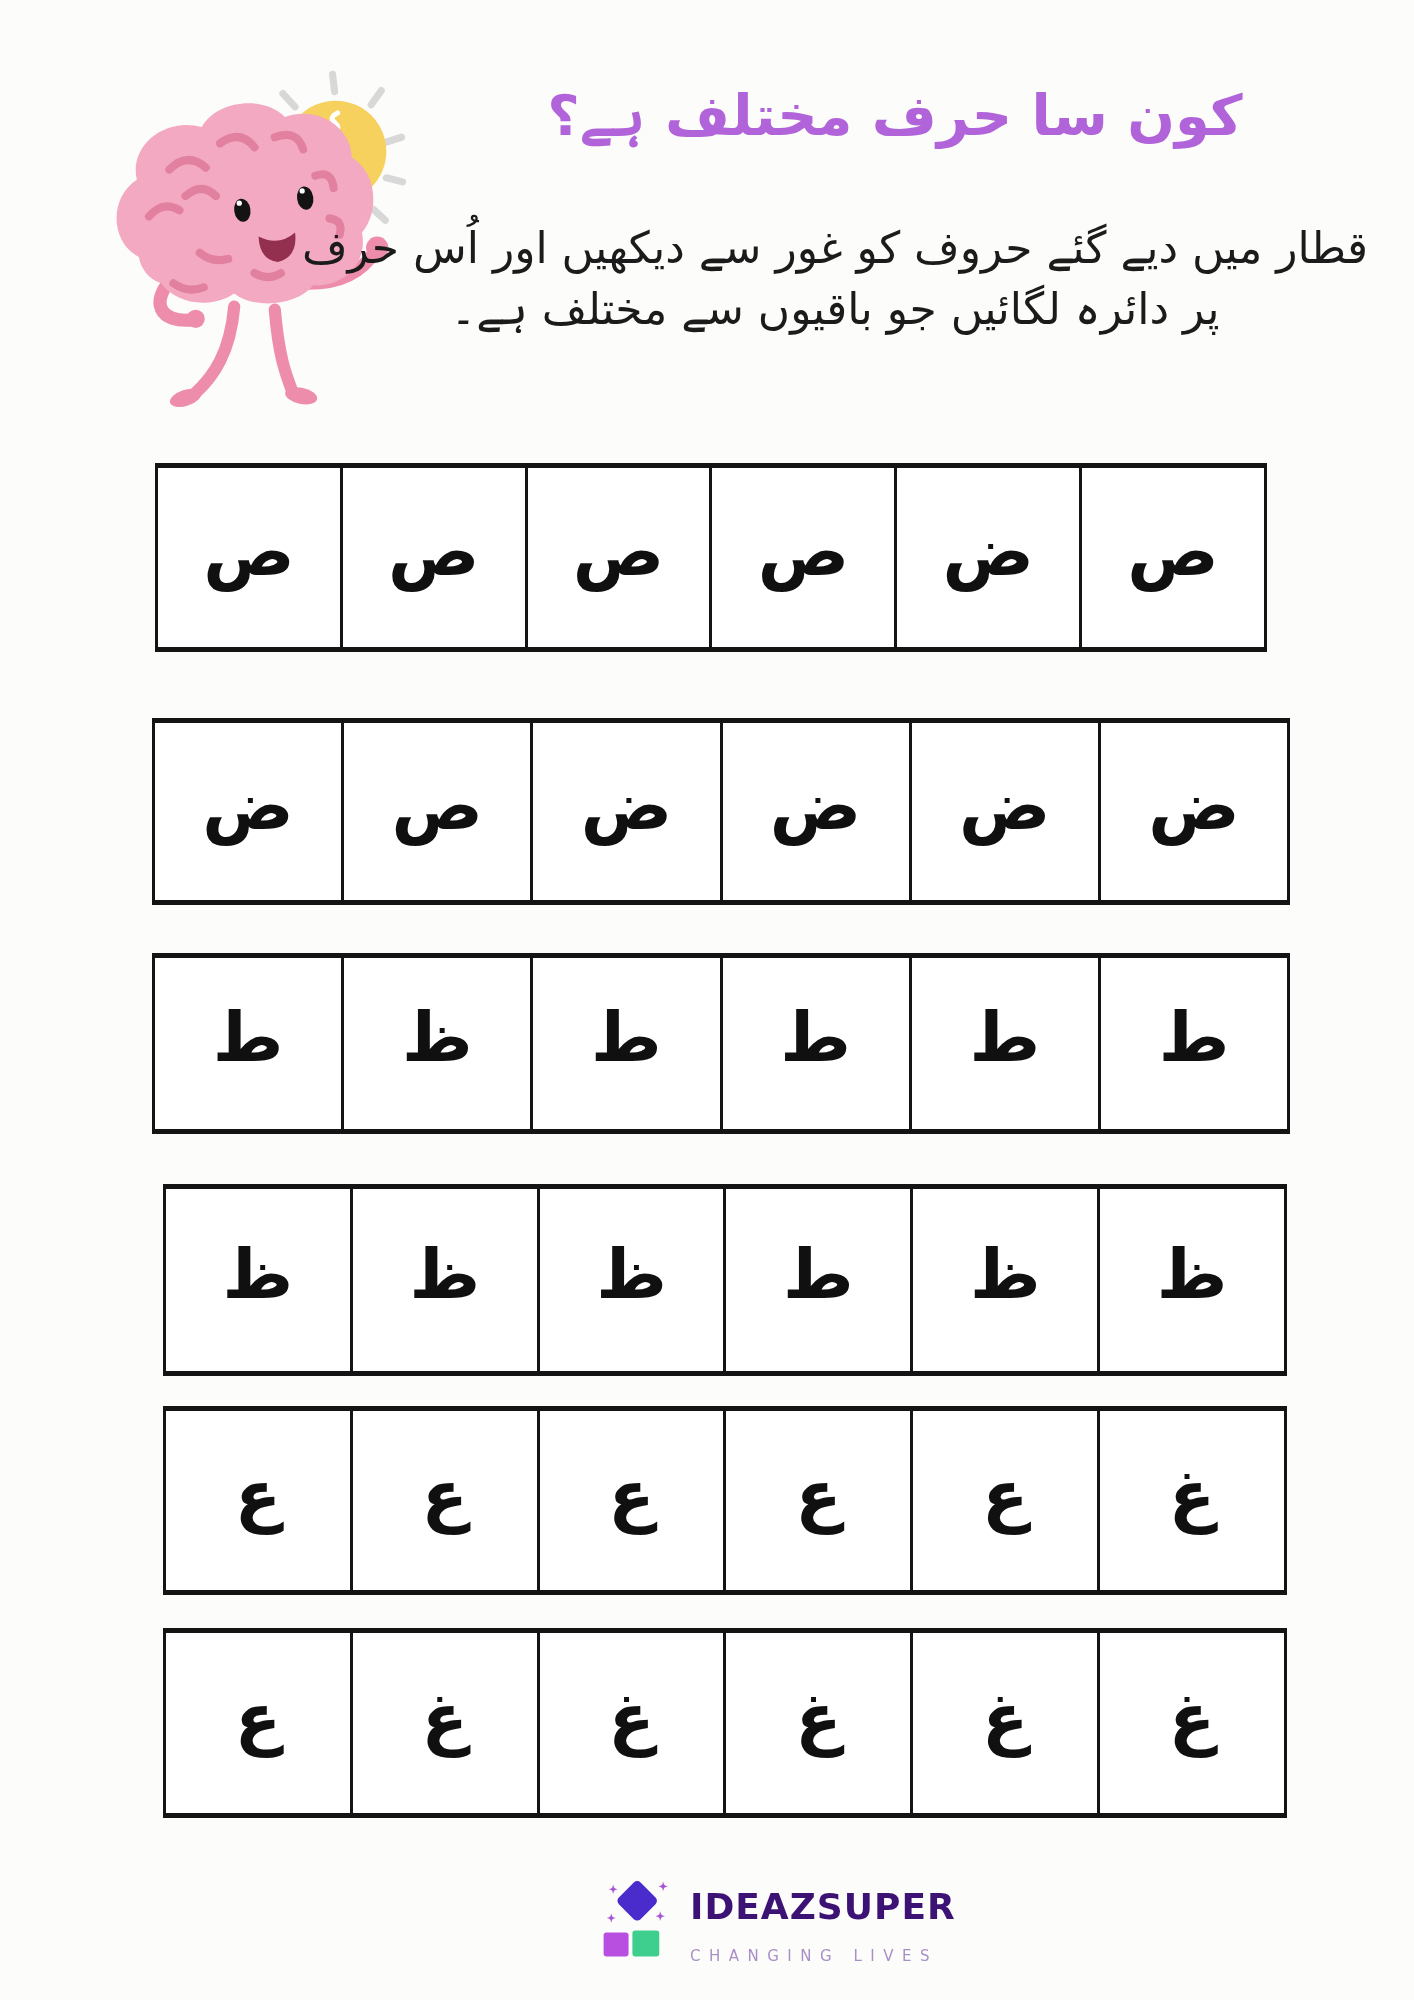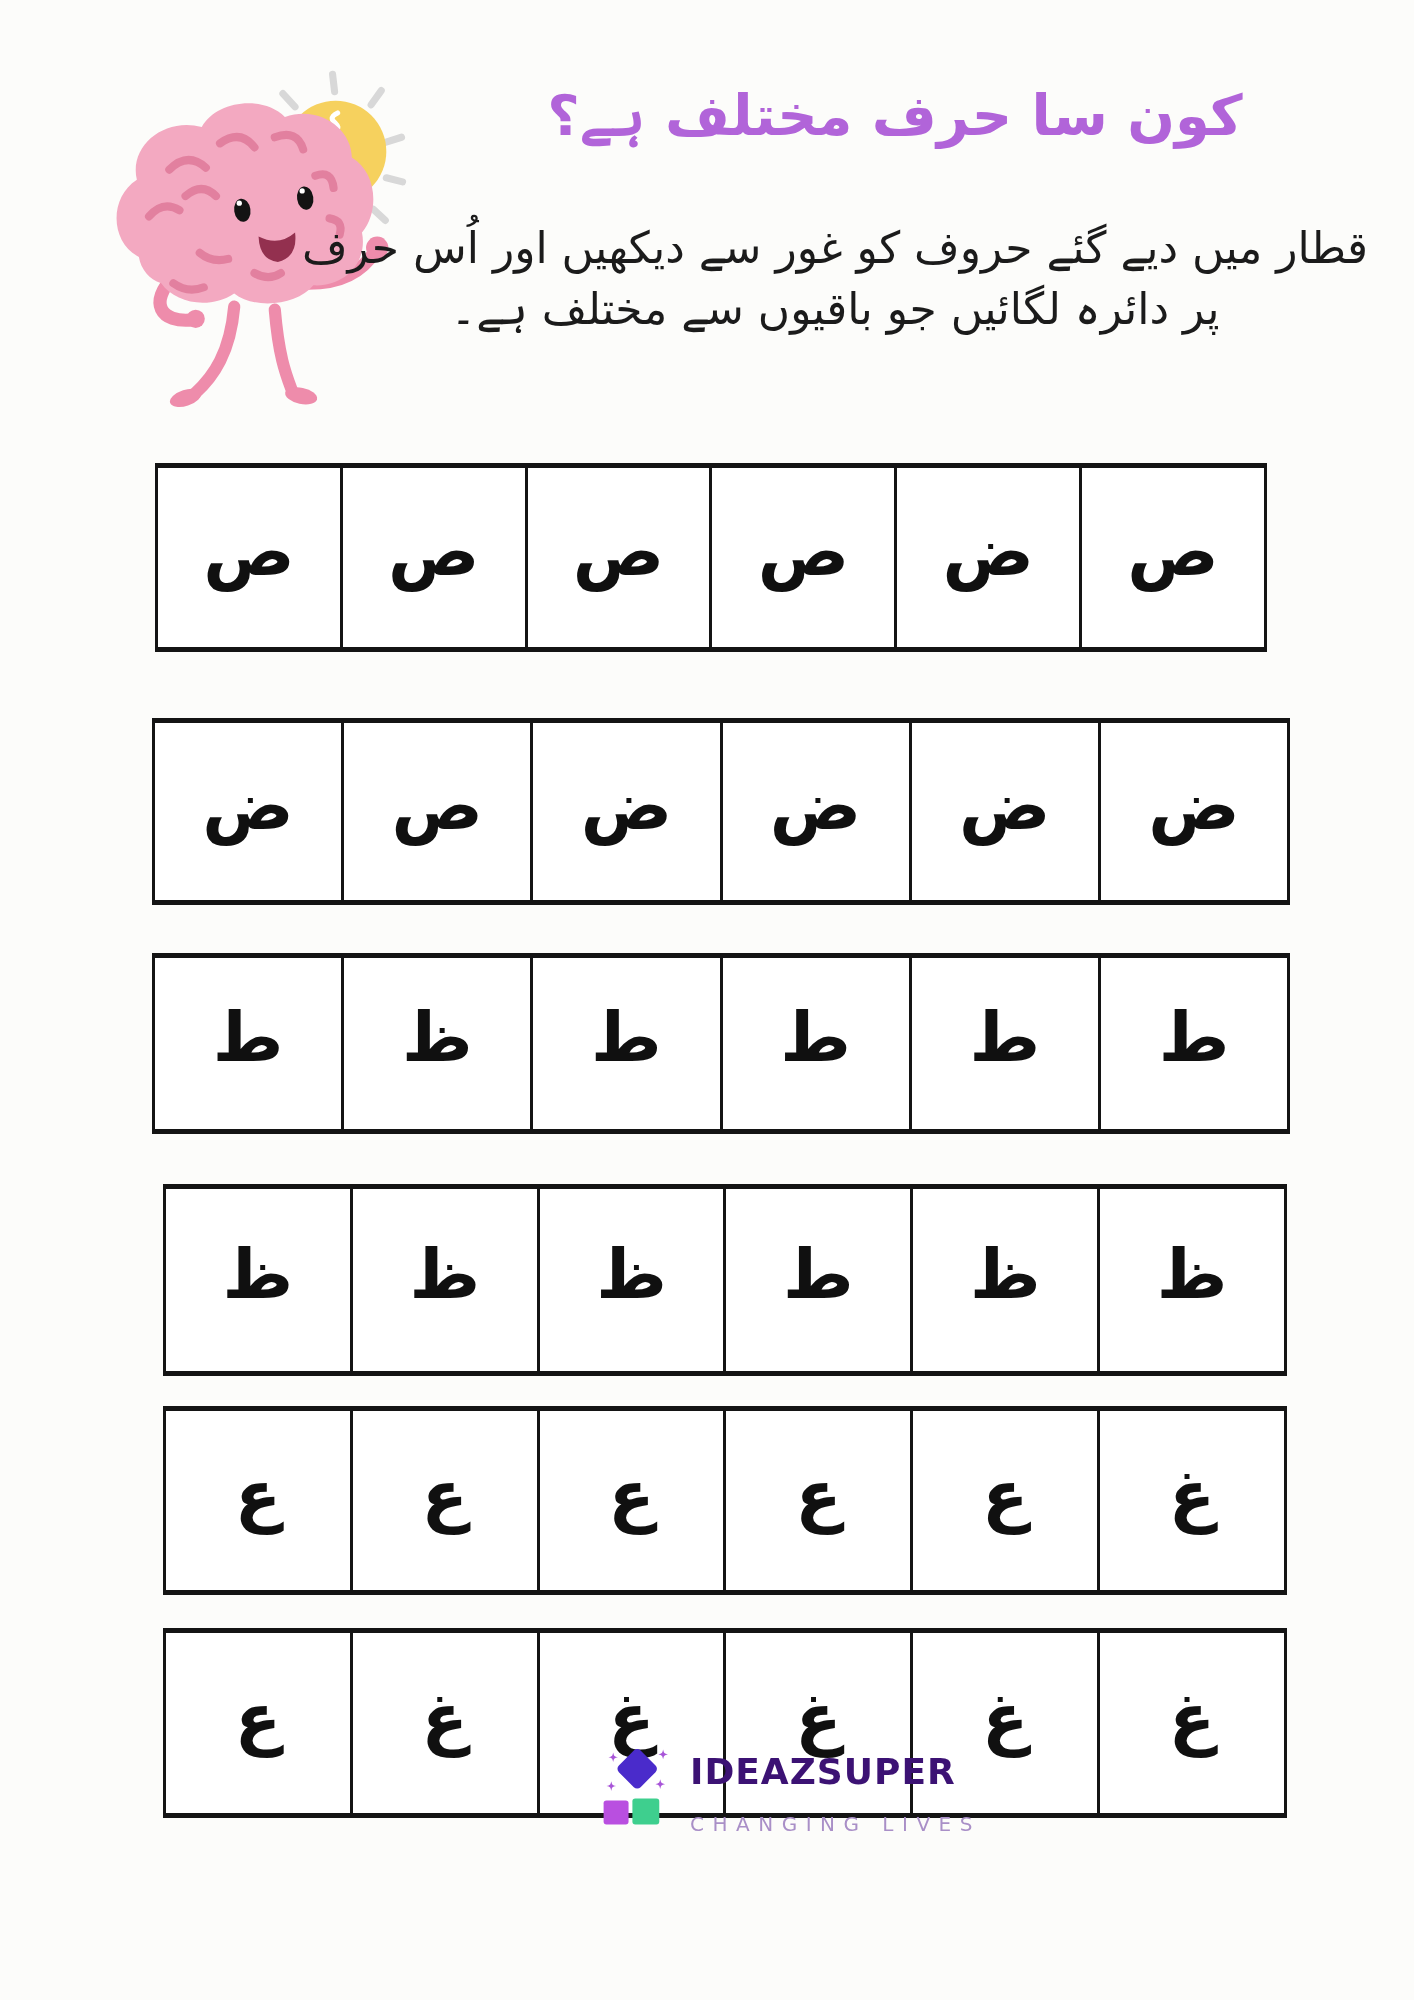--- a/index.html
+++ b/index.html
@@ -55,31 +55,31 @@
   }
   .cell:first-child{border-left:none;}
   .letter{
     font-size:68px;font-weight:bold;color:#101010;
     transform:translateY(-6px);
     direction:ltr;
   }
 
   
   .logo{
-    position:absolute;left:594px;top:1744px;
-    display:flex;align-items:flex-start;
+    position:absolute;left:594px;top:1876px;
+    display:flex;align-items:flex-end;
   }
   .logo-mark{width:96px;height:88px;flex:0 0 auto;}
   .logo-text{padding-top:10px;margin-left:0px;}
   .brand{
     font-size:36px;font-weight:bold;letter-spacing:1px;
     color:#3c1274;line-height:1;
   }
   .tagline{
-    font-size:20px;letter-spacing:8.5px;
+    font-size:15px;letter-spacing:8.5px;
     color:#a98fc7;margin-top:24px;line-height:1;
   }
 </style>
 </head>
 <body>
 
 <div id="page">
 
   <div class="illustration">
     <svg viewBox="0 0 345 355" width="350" height="360">

